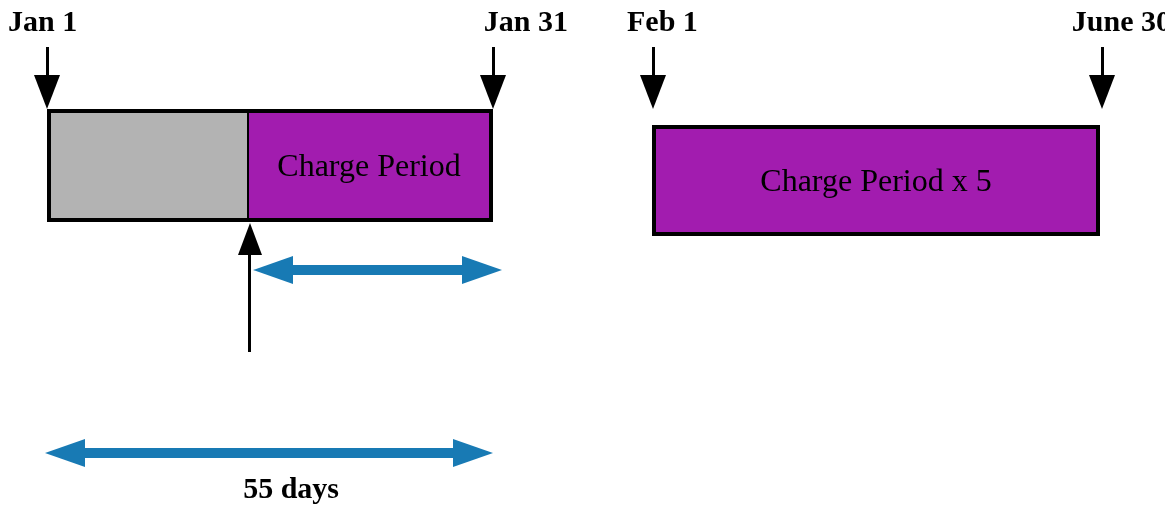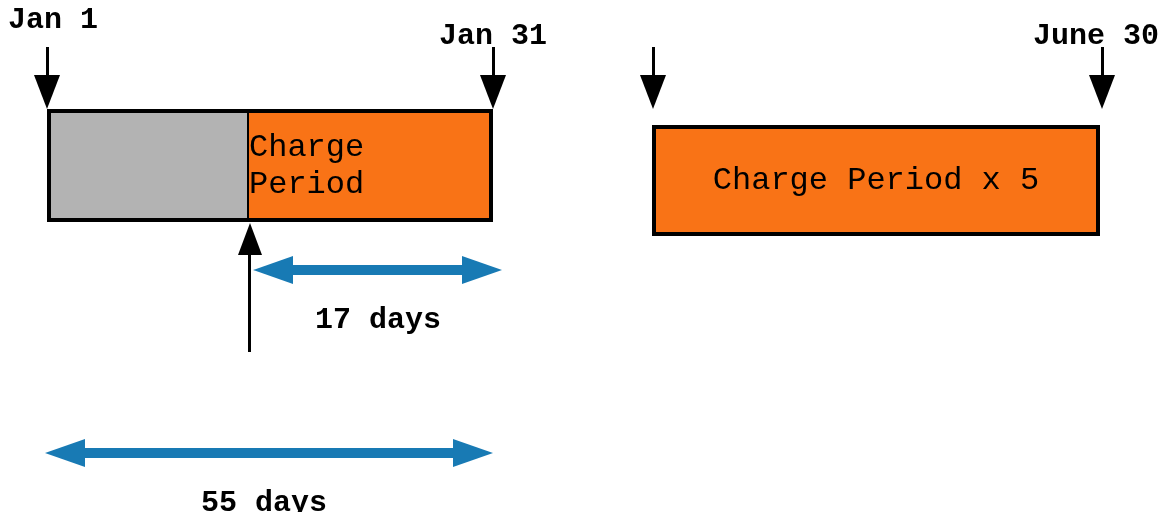--- a/index.html
+++ b/index.html
@@ -5,39 +5,39 @@
   html, body {
     margin: 0;
     padding: 0;
     background: #ffffff;
   }
   .diagram {
     position: relative;
     width: 1165px;
     height: 512px;
     background: var(--background, #ffffff);
-    font-family: Liberation Mono, monospace;
+    font-family: Liberation Serif, serif;
     color: #000;
     overflow: hidden;
   }
   .lbl {
     position: absolute;
     font-size: 30px;
     font-weight: 700;
     line-height: 1.1;
     white-space: nowrap;
   }
-  .lbl.center { text-align: center; margin-top: 16px; }
+  .lbl.center { text-align: right; }
 
   
   .bar {
     position: absolute;
     box-sizing: border-box;
     border: 4px solid var(--line-black, #000);
-    background: #f97316;
+    background: #a21caf;
     display: flex;
     align-items: stretch;
   }
   .bar .seg {
     display: flex;
     align-items: center;
     justify-content: center;
     font-size: 32px;
     font-weight: 400;
   }
@@ -117,30 +117,30 @@
   </div>
 
   <div class="head-up" style="left:238px; top:223px;"></div>
   <div class="v-shaft" style="left:248px; top:255px; height:97px;"></div>
 
   <div class="darrow" style="left:253px; top:256px; width:249px;">
     <div class="head-l"></div>
     <div class="shaft"></div>
     <div class="head-r"></div>
   </div>
-  <div class="lbl center" style="left:303px; top:288px; width:150px;">17 days</div>
 
 
   <div class="darrow" style="left:45px; top:439px; width:448px;">
     <div class="head-l"></div>
     <div class="shaft"></div>
     <div class="head-r"></div>
   </div>
   <div class="lbl center" style="left:189px; top:471px; width:150px;">55 days</div>
 
+  <div class="lbl" style="left:627px; top:4px;">Feb 1</div>
   <div class="lbl center" style="left:1021px; top:4px; width:150px;">June 30</div>
 
   <div class="v-shaft" style="left:652px; top:47px; height:28px;"></div>
   <div class="head-down" style="left:640px; top:75px;"></div>
 
   <div class="v-shaft" style="left:1101px; top:47px; height:28px;"></div>
   <div class="head-down" style="left:1089px; top:75px;"></div>
 
   <div class="bar" style="left:652px; top:109px; width:448px; height:111px;margin-top:16px;">
     <div class="seg fill">Charge Period x 5</div>

